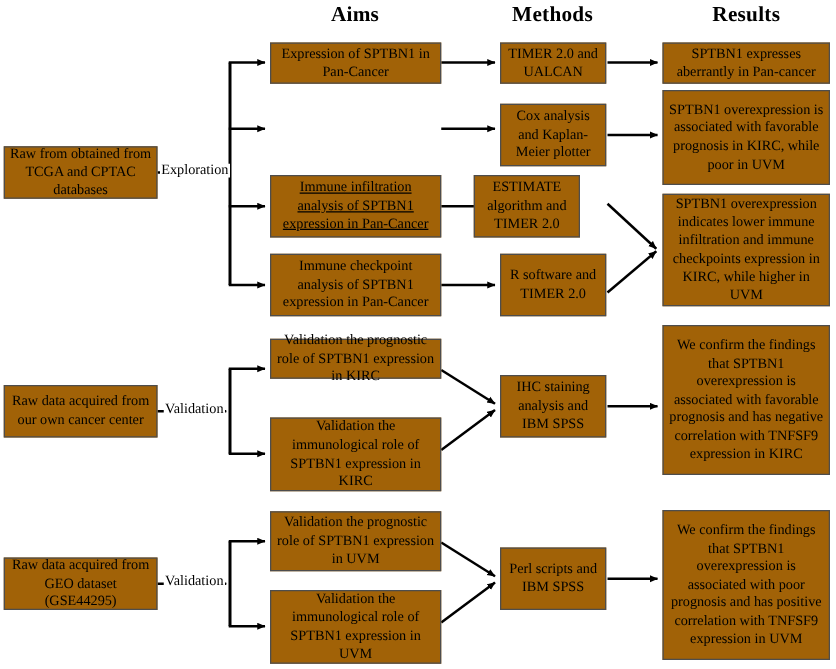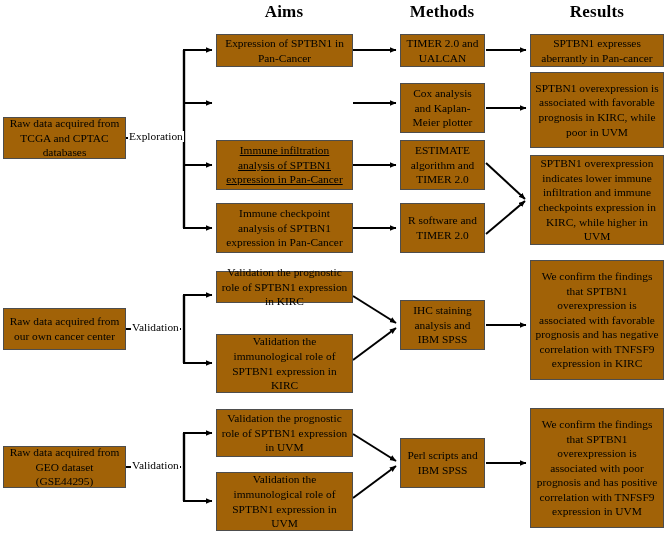--- a/index.html
+++ b/index.html
@@ -108,21 +108,21 @@
     <line x1="126" y1="467" x2="181" y2="467" stroke="#000" stroke-width="2" marker-end="url(#ah)"></line>
     <line x1="184" y1="433" x2="184" y2="501" stroke="#000" stroke-width="2.4"></line>
     <line x1="183" y1="433" x2="212" y2="433" stroke="#000" stroke-width="2" marker-end="url(#ah)"></line>
     <line x1="183" y1="501" x2="212" y2="501" stroke="#000" stroke-width="2" marker-end="url(#ah)"></line>
     <line x1="353" y1="434" x2="396" y2="461" stroke="#000" stroke-width="2" marker-end="url(#ah)"></line>
     <line x1="353" y1="498" x2="396" y2="466" stroke="#000" stroke-width="2" marker-end="url(#ah)"></line>
     <line x1="486" y1="463" x2="526" y2="463" stroke="#000" stroke-width="2" marker-end="url(#ah)"></line>
   </svg>
 
   <div class="node" style="left:3px; top:117px; width:123px; height:42px;">
-    <span class="txt">Raw data acquired from TCGA and CPTAC databases</span>
+    <span class="txt">Raw from obtained from TCGA and CPTAC databases</span>
   </div>
   <div class="node" style="left:3px; top:308px; width:123px; height:42px;">
     <span class="txt">Raw data acquired from our own cancer center</span>
   </div>
   <div class="node" style="left:3px; top:446px; width:123px; height:42px;">
     <span class="txt">Raw data acquired from GEO dataset (GSE44295)</span>
   </div>
 
   <div class="edge-label" style="left:128px; top:131px;">Exploration</div>
   <div class="edge-label" style="left:131px; top:322px;">Validation</div>
@@ -149,21 +149,21 @@
   <div class="node" style="left:216px; top:472px; width:137px; height:59px;">
     <span class="txt">Validation the immunological role of SPTBN1 expression in UVM</span>
   </div>
 
   <div class="node" style="left:400px; top:34px; width:85px; height:33px;">
     <span class="txt">TIMER 2.0 and UALCAN</span>
   </div>
   <div class="node" style="left:400px; top:83px; width:85px; height:50px;">
     <span class="txt">Cox analysis and Kaplan-Meier plotter</span>
   </div>
-  <div class="node" style="left:400px; top:140px; width:85px; height:50px;">
+  <div class="node" style="left:379px; top:140px; width:85px; height:50px;">
     <span class="txt">ESTIMATE algorithm and TIMER 2.0</span>
   </div>
   <div class="node" style="left:400px; top:203px; width:85px; height:50px;">
     <span class="txt">R software and TIMER 2.0</span>
   </div>
   <div class="node" style="left:400px; top:300px; width:85px; height:50px;">
     <span class="txt">IHC staining analysis and IBM SPSS</span>
   </div>
   <div class="node" style="left:400px; top:438px; width:85px; height:50px;">
     <span class="txt">Perl scripts and IBM SPSS</span>

